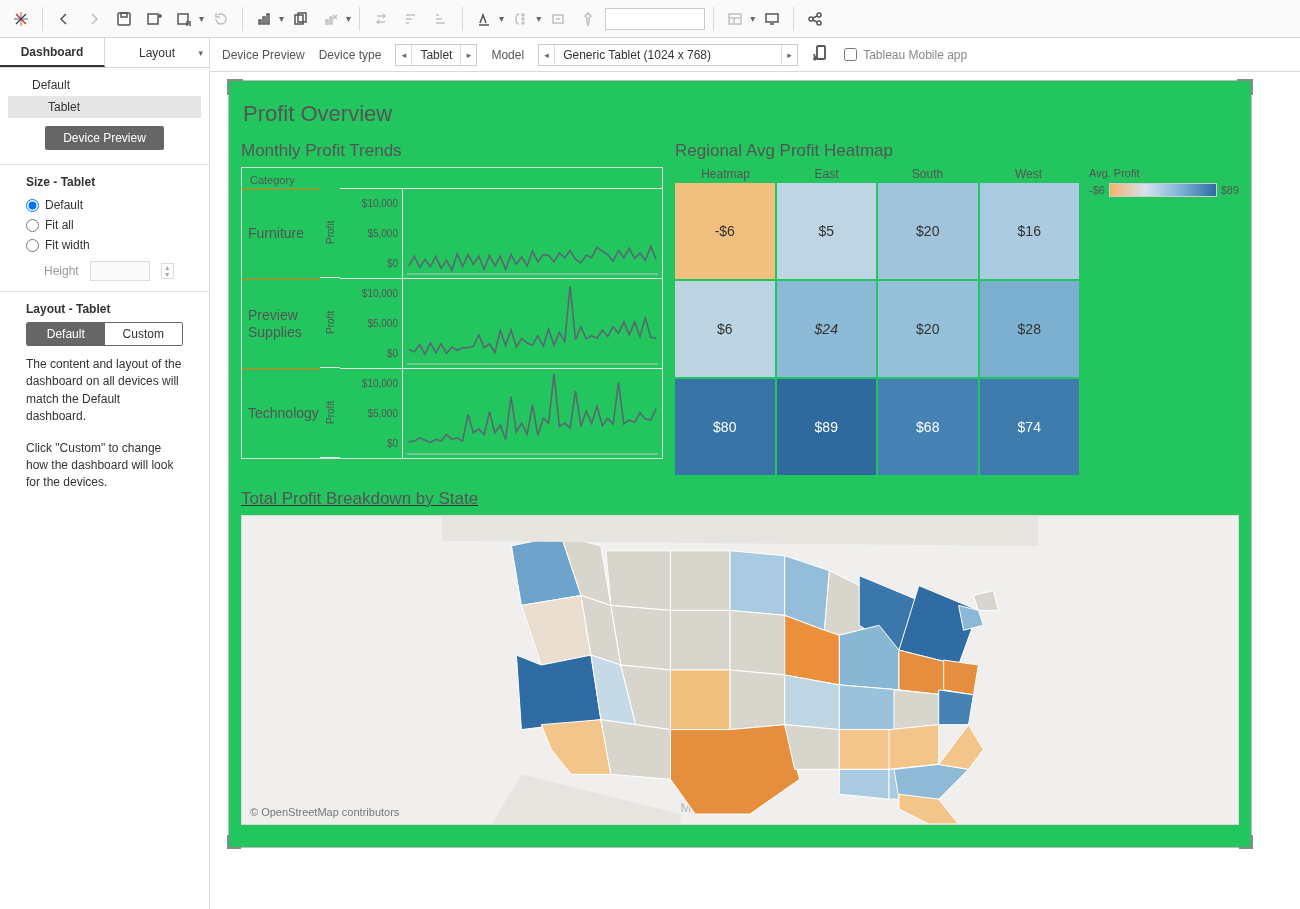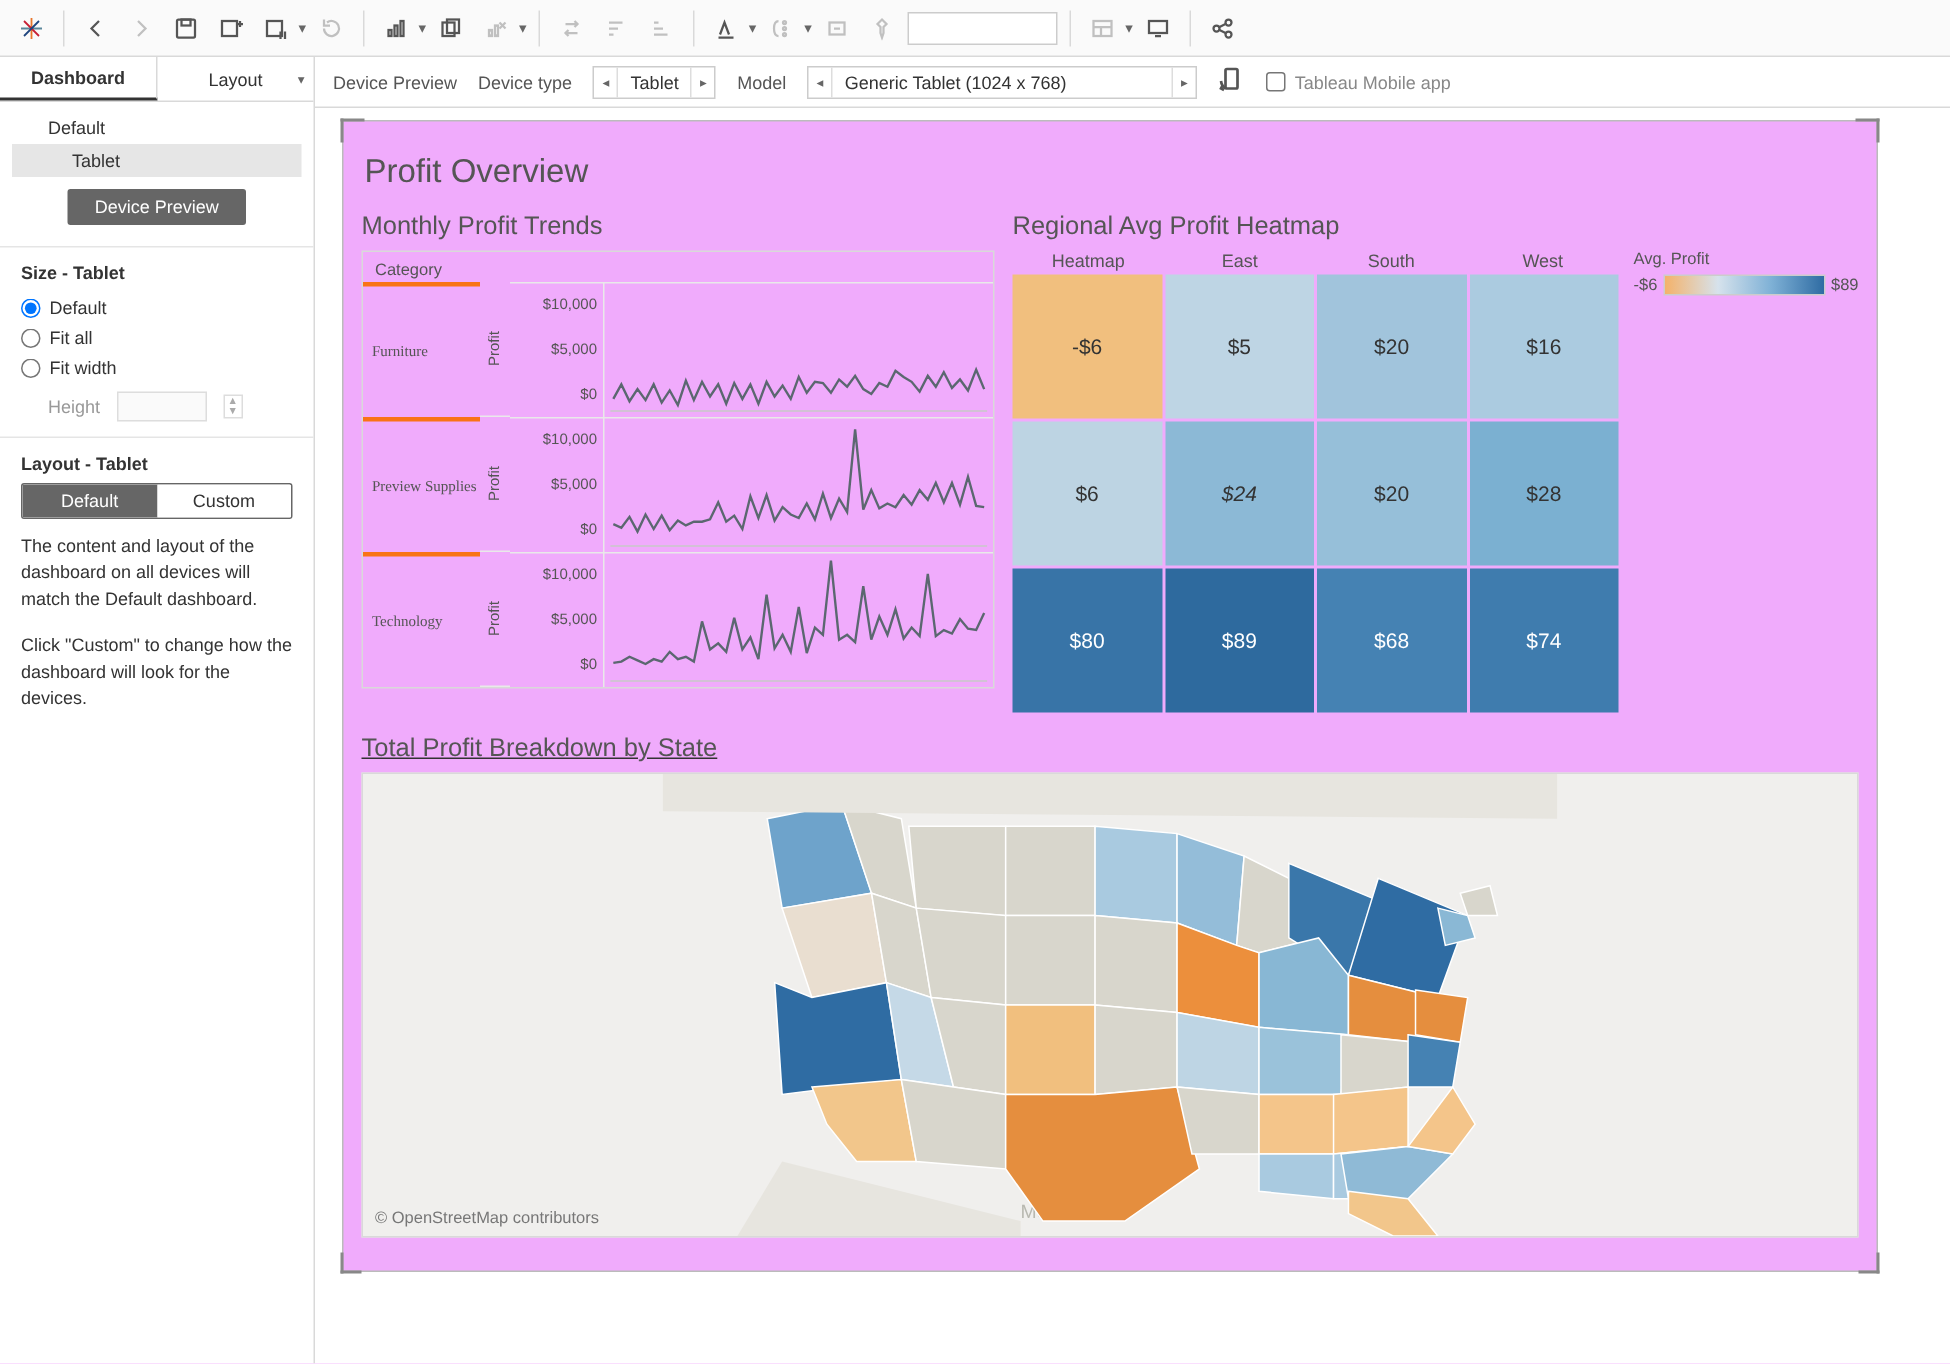--- a/index.html
+++ b/index.html
@@ -56,21 +56,21 @@
 
   .device-list { padding: 6px 8px 10px; border-bottom: 1px solid #e5e5e5; }
   .device-item { padding: 4px 10px 4px 24px; font-size: 12px; color: #333; }
   .device-item.child { padding-left: 40px; background: #e6e6e6; }
   .preview-btn {
     display: block; margin: 8px auto 4px;
     background: #666; color: #fff; border: none;
     padding: 5px 18px; font-size: 12px; border-radius: 2px;
   }
 
-  .panel-section { padding: 10px 14px; border-bottom: 1px solid #e5e5e5; }
+  .panel-section { padding: 10px 26px; border-bottom: 1px solid #e5e5e5; }
   .panel-section.noborder { border-bottom: none; }
   .panel-title { font-weight: 600; font-size: 12px; margin-bottom: 6px; }
   .radio-row { display: flex; align-items: center; gap: 6px; padding: 3px 0; font-size: 12px; }
   .radio-row input[type=radio] { margin: 0; }
   .height-row { display:flex; align-items:center; gap:11px; color:#999; margin-top:6px; margin-left:18px;}
   .height-row input { width: 60px; height: 20px; border:1px solid #ddd; }
   .spinner { display:flex; flex-direction:column; border:1px solid #ddd; }
   .spinner span { font-size:7px; line-height:7px; padding:0 2px; color:#aaa;}
 
   .seg { display: flex; border: 1px solid #666; border-radius: 2px; overflow: hidden; margin-bottom: 10px;}
@@ -95,21 +95,21 @@
   .selectish .arrow.l { border-left:none; border-right:1px solid #ddd;}
   .selectish .val { padding: 0 8px; }
   .rotate-ico svg{ width:18px;height:18px;stroke:#555;fill:none;stroke-width:1.8;}
   .chk { display:flex; align-items:flex-start; gap:6px; color:#888;}
   .chk input { margin:0;}
 
   .canvas-scroll { flex:1; overflow:auto; background:#fff; position:relative; padding:8px 18px;}
   .device-frame {
     width: 1024px; min-height: 768px; border:1px solid #bbb;
     position:relative; padding: 20px 12px 12px;
-    background:#f0abfc;
+    background:#22c55e;
   }
   .device-frame::before, .device-frame::after {
     content:''; position:absolute; width:14px; height:14px;
     border:2px solid #888;
   }
   .device-frame::before { top:-2px; left:-2px; border-right:none; border-bottom:none;}
   .device-frame::after { top:-2px; right:-2px; border-left:none; border-bottom:none;}
   .corner-bl, .corner-br {
     position:absolute; width:14px;height:14px;border:2px solid #888;
   }
@@ -118,21 +118,21 @@
 
   .dash-title { font-size: 22px; color:#555; font-weight:400; margin: 0 0 14px 2px;}
   .row1 { display:flex; gap: 12px; }
 
   
   .trends { width: 422px; }
   .section-head { font-size:17px; color:#555; font-weight:400; margin-bottom:6px;}
   .trend-box { border:1px solid #d9d9d9; position:relative; }
   .cat-header { font-size:11px; color:#555; padding:6px 8px 2px; }
   .trend-grid { display:grid; grid-template-columns: 78px 20px 62px 1fr; }
-  .row-name { font-size:10px; color:#555; display:flex; align-items:center; padding-left:6px; border-top:3px solid #f97316; line-height:1.2;font-family:Liberation Serif, serif;}
+  .row-name { font-size:14px; color:#555; display:flex; align-items:center; padding-left:6px; border-top:1px solid #f97316; line-height:1.2;}
   .yaxis-lbl {
     writing-mode: vertical-rl; transform: rotate(180deg);
     font-size:10px; color:#555; display:flex;align-items:center;justify-content:center;
     border-top:1px solid #e9e9e9;
   }
   .yticks {
     font-size:10px; color:#555; display:flex; flex-direction:column; justify-content:space-around; align-items:flex-end; padding-right:4px;
     border-top:1px solid #e9e9e9;
   }
   .spark-cell { height: 90px; border-top:1px solid #e9e9e9; border-left:1px solid #e9e9e9;}

